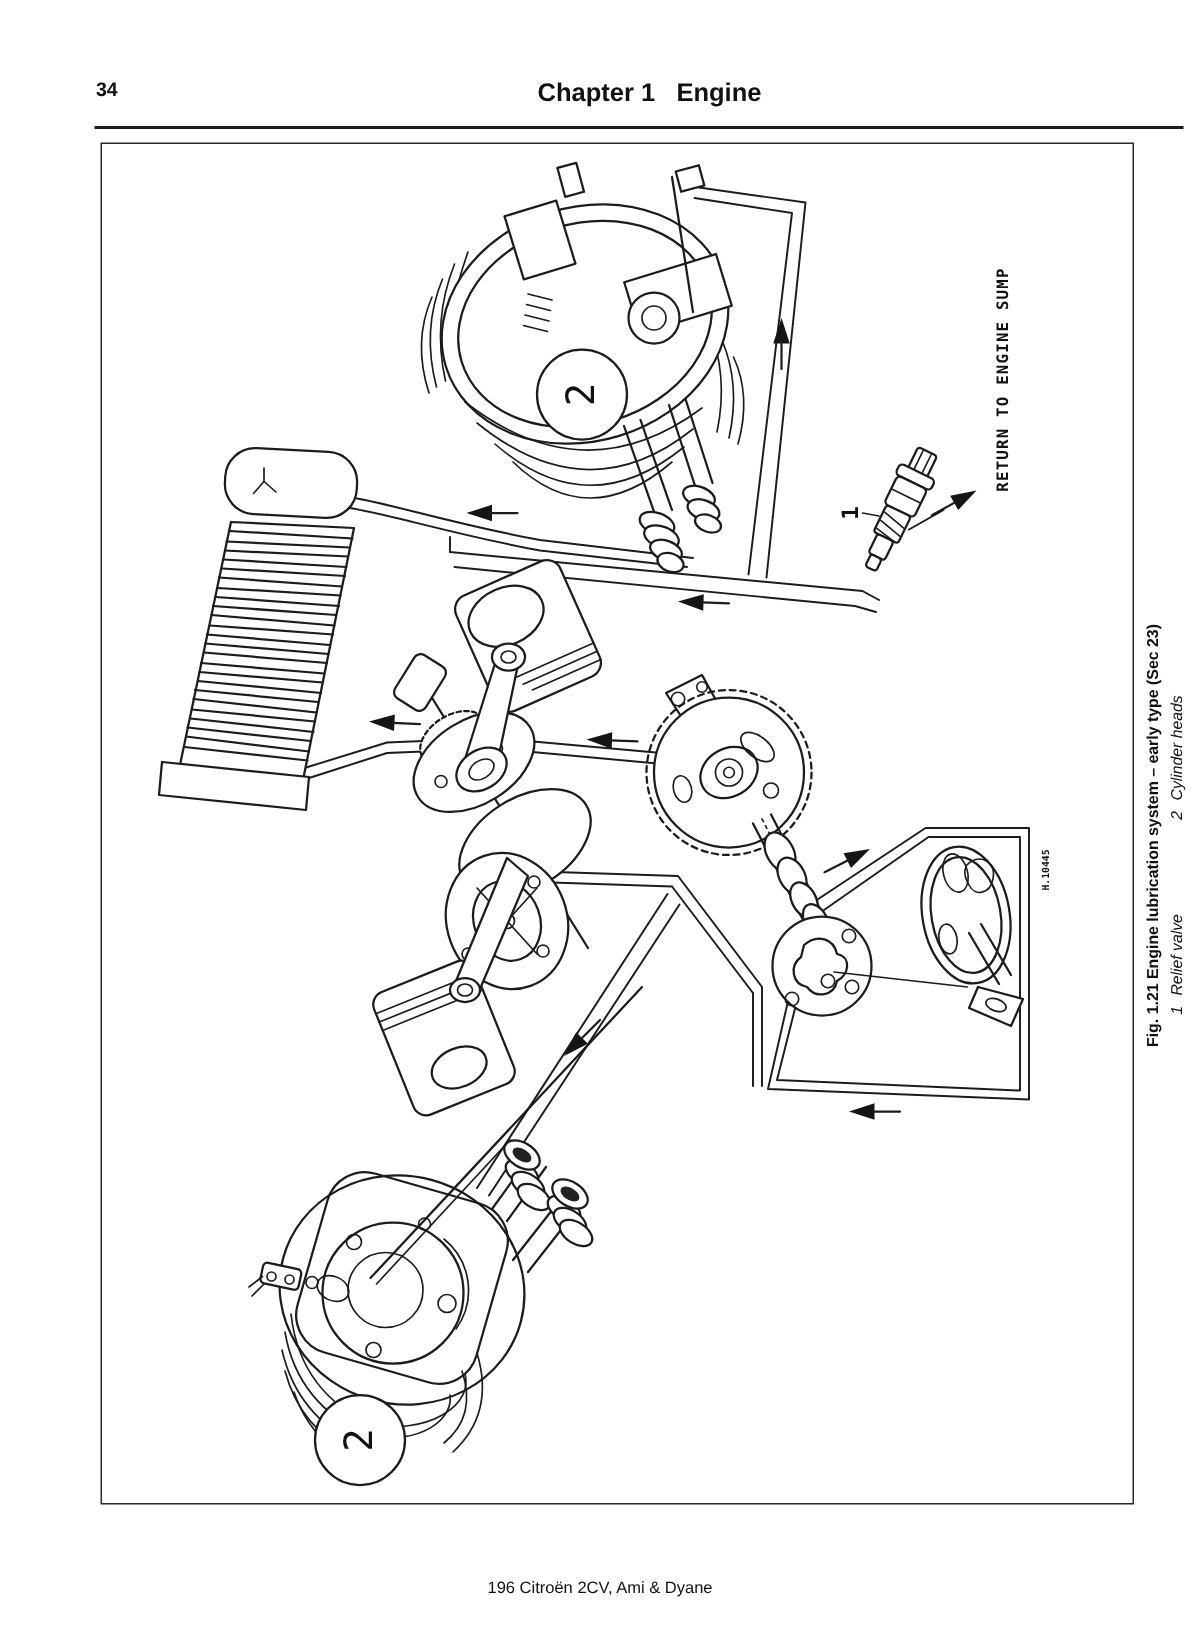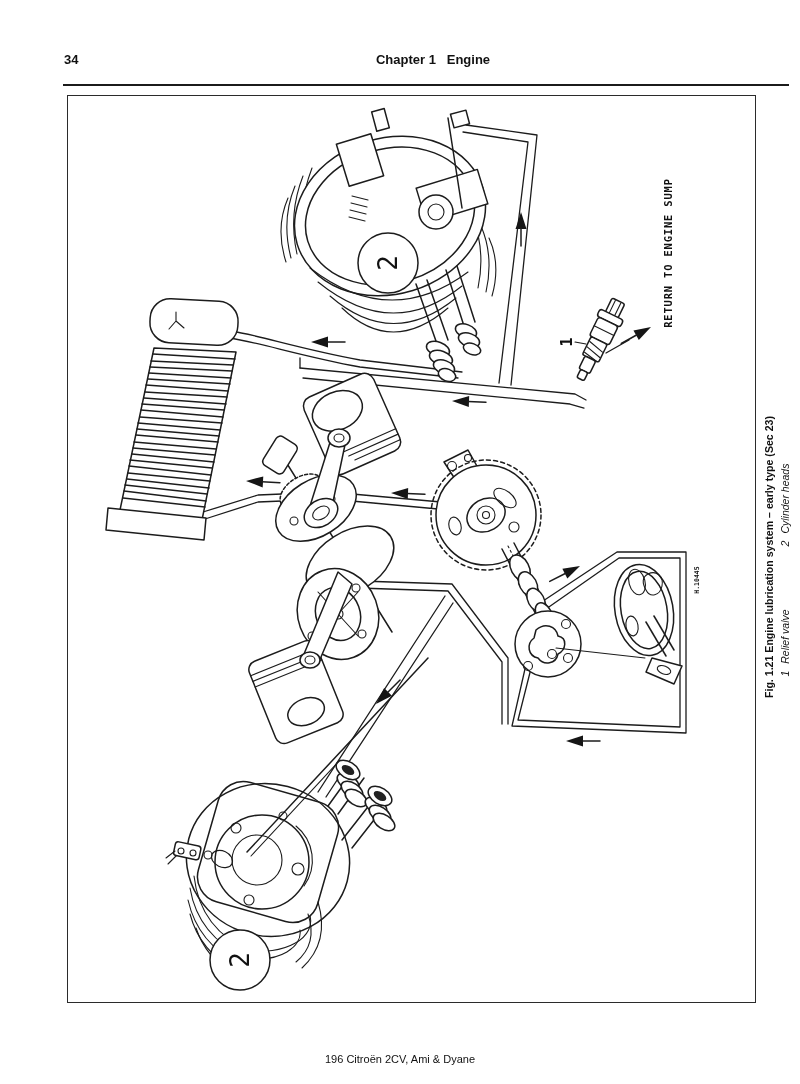--- a/index.html
+++ b/index.html
@@ -1,20 +1,20 @@
 <!DOCTYPE html>
 <html><head>
 <meta charset="utf-8">
 <style>
   html,body{margin:0;padding:0;background:#fff;}
   body{width:800px;height:1084px;position:relative;font-family:"Liberation Sans",sans-serif;color:#111;overflow:hidden;}
   .abs{position:absolute;}
   .rot{transform:rotate(-90deg);transform-origin:center;white-space:pre;text-align:center;}
   .pgnum{left:64px;top:52px;font-size:13px;font-weight:bold;}
-  .chap{left:433px;top:52px;transform:translateX(-50%);font-size:13px;font-weight:bold;white-space:pre;}
+  .chap{left:433px;top:52px;transform:translateX(-50%);font-size:17px;font-weight:bold;white-space:pre;}
   .rule{left:63px;top:84px;width:726px;height:2px;background:#1b1b1b;}
   .figbox{left:67px;top:95px;width:687px;height:906px;border:1.6px solid #2b2b2b;background:#fff;}
   .cap-bold{left:614px;top:549px;width:310px;height:16px;font-size:10.6px;font-weight:bold;line-height:16px;}
   .leg1{left:720px;top:636px;width:130px;height:14px;font-size:10.5px;font-style:italic;line-height:14px;}
   .leg2{left:715px;top:498px;width:140px;height:14px;font-size:10.5px;font-style:italic;line-height:14px;}
   .leg1 b,.leg2 b{font-weight:normal;margin-right:7px;}
   .footer{left:400px;top:1053px;transform:translateX(-50%);font-size:11px;white-space:pre;text-align:right;}
   svg{position:absolute;left:0;top:0;}
   svg *{stroke:#1c1c1c;fill:none;stroke-width:1.5;stroke-linecap:round;stroke-linejoin:round;}
   svg .thin{stroke-width:1.1;}

